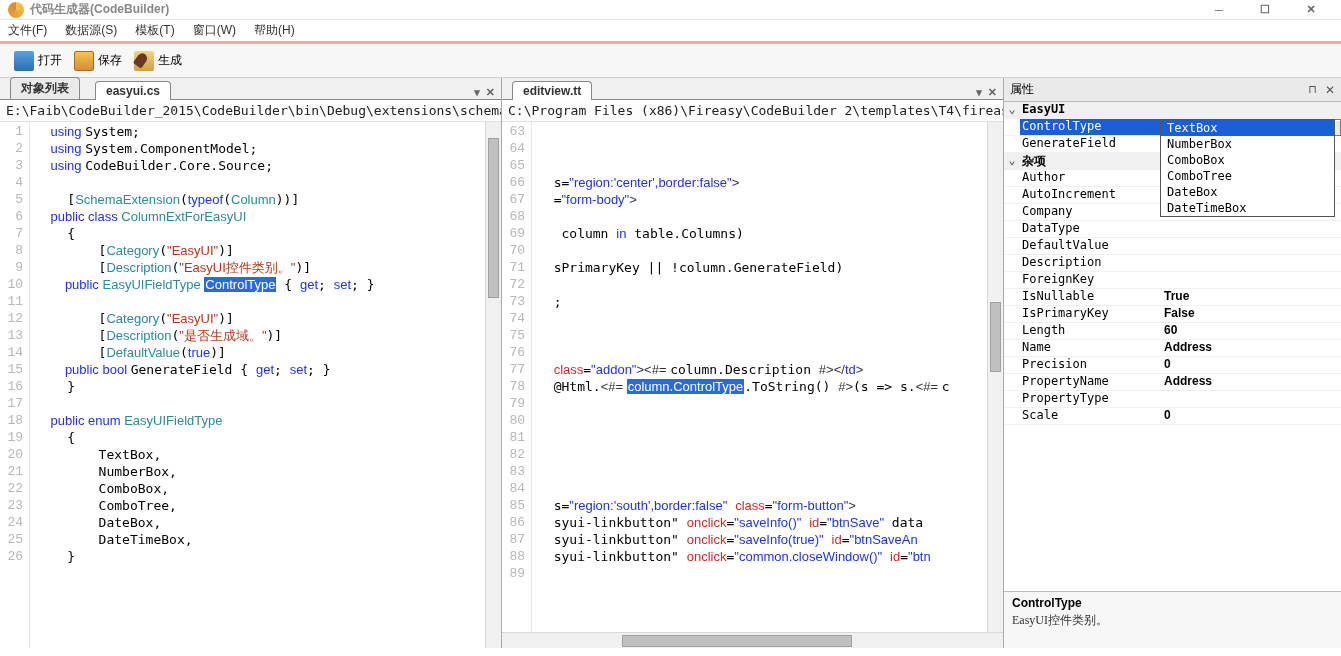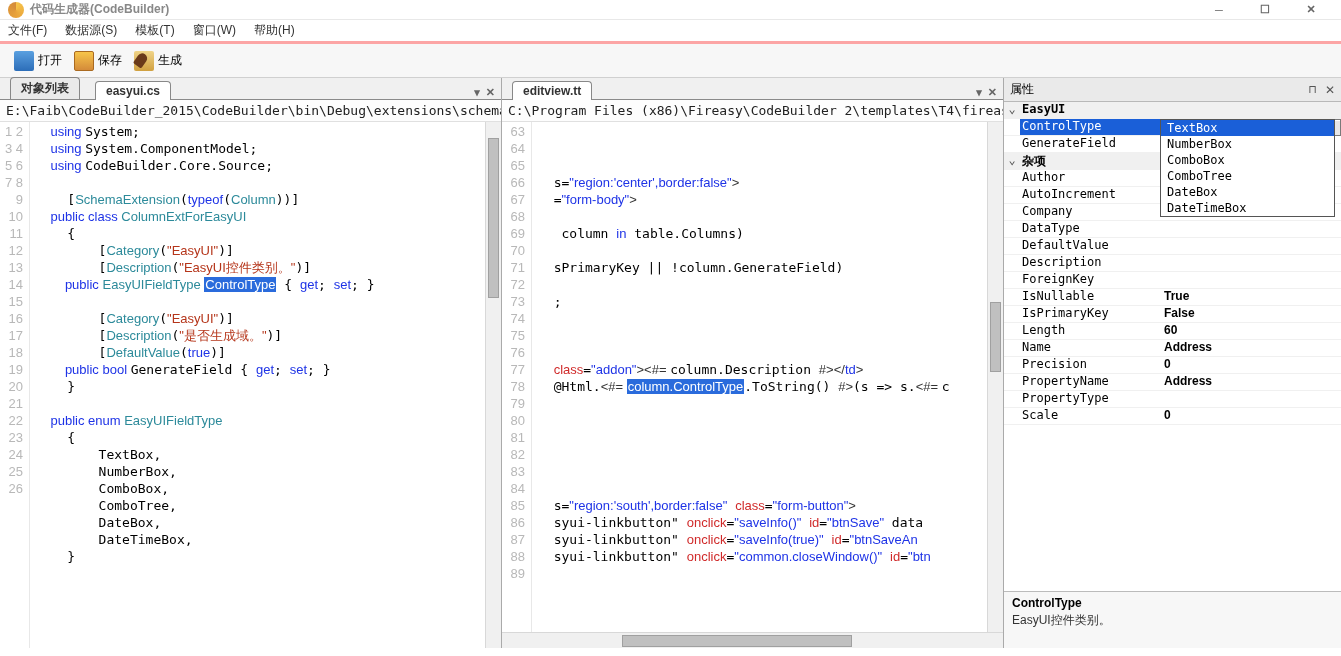--- a/index.html
+++ b/index.html
@@ -22,21 +22,21 @@
 .pane { display:flex; flex-direction:column; position:relative; }
 .pane.left { width:502px; border-right:1px solid #aaa; }
 .pane.mid { width:502px; border-right:1px solid #aaa; }
 .pane.right { flex:1; }
 .tabstrip { height:22px; display:flex; align-items:flex-end; padding-left:10px; gap:16px; background:#f0f0f0; border-bottom:1px solid #8a8a8a; position:relative;font-weight:bold; }
 .tab { border:1px solid #888; border-bottom:none; padding:2px 10px; background:#eaeaea; border-radius:4px 4px 0 0; margin-right:-1px; font-size:12px; color:#333; }
 .tab.active { background:#fff; position:relative; top:1px; }
 .tabctl { margin-left:auto; display:flex; gap:6px; align-items:center; padding-right:6px; color:#666; font-size:11px; }
 .pathbar { padding:3px 6px; font-family:Consolas,"SimSun",monospace; font-size:13px; color:#222; border-bottom:1px solid #e0e0e0; background:#fdfdfd; white-space:nowrap; overflow:hidden; }
 .editor { flex:1; display:flex; overflow:hidden; position:relative; }
-.gutter { width:30px; background:#fff; border-right:1px solid #e8e8e8; text-align:right; padding:1px 6px 0 0; font-family:Liberation Sans, sans-serif; font-size:13px; color:#b8b8b8; line-height:17px; }
+.gutter { width:30px; background:#fff; border-right:1px solid #e8e8e8; text-align:right; padding:1px 6px 0 0; font-family:Liberation Mono, monospace; font-size:13px; color:#b8b8b8; line-height:17px; }
 .code { flex:1; padding:1px 4px 0 6px; font-family:Consolas,"SimSun",monospace; font-size:13px; line-height:17px; white-space:pre; overflow:hidden; position:relative; }
 .vscroll { width:16px; background:#f0f0f0; border-left:1px solid #d8d8d8; display:flex; flex-direction:column; }
 .vscroll .thumb { background:#c0c0c0; border:1px solid #a0a0a0; margin:16px 2px 0 2px; }
 .hscroll { height:16px; background:#f0f0f0; border-top:1px solid #d8d8d8; position:relative; }
 .hscroll .thumb { position:absolute; top:2px; height:12px; background:#c0c0c0; border:1px solid #a0a0a0; }
 .kw { color:#1e33e6; } .typ { color:#2c8a9a; } .str { color:#b5351a; } .sel { background:#2a6bdc; color:#fff; padding:0 1px; } .attr { color:#d02a2a; } .val { color:#1e33e6; } .op { color:#333; }
 .props { display:flex; flex-direction:column; height:100%; }
 .props .hdr { background:#eaeaea; border-bottom:1px solid #b8b8b8; padding:3px 6px; font-size:12px; display:flex; align-items:center; }
 .props .hdr .pin { margin-left:auto; color:#555; font-size:11px; margin-right:8px; }
 .props .hdr .x { color:#555; font-size:12px; }
@@ -48,21 +48,21 @@
 .prow .pval { flex:1; padding-left:4px; font-weight:bold; color:#000; }
 .prow.selr .pname { background:#1a5fd8; color:#fff; }
 .prow.selr .pval { border:1px solid #7a7a7a; font-weight:normal; display:flex; align-items:center; height:17px; }
 .prow.selr .pval .dd { margin-left:auto; width:16px; text-align:center; background:#e8e8e8; border-left:1px solid #aaa; }
 .prow .pval.norm { font-weight:normal; }
 .dropdown { position:absolute; left:156px; top:17px; width:175px; background:#fff; border:1px solid #555; z-index:10; }
 .dropdown .opt { padding:1px 6px; font-family:"SimSun",monospace; font-size:12px; }
 .dropdown .opt.hl { background:#1a5fd8; color:#fff; }
 .pdesc { height:56px; padding:4px 8px; background:#f7f7f7; }
 .pdesc .t { font-weight:bold; font-size:12px; margin-bottom:2px; }
-.pdesc .d { font-size:12px; color:#333; }
+.pdesc .d { font-size:12px; color:#333;font-family:Liberation Serif, serif; }
 </style>
 </head>
 <body>
 
 <div class="titlebar">
   <div class="logo"></div>
   <div class="title">代码生成器(CodeBuilder)</div>
   <div class="winbtns">
     <div class="winbtn">─</div>
     <div class="winbtn">☐</div>

